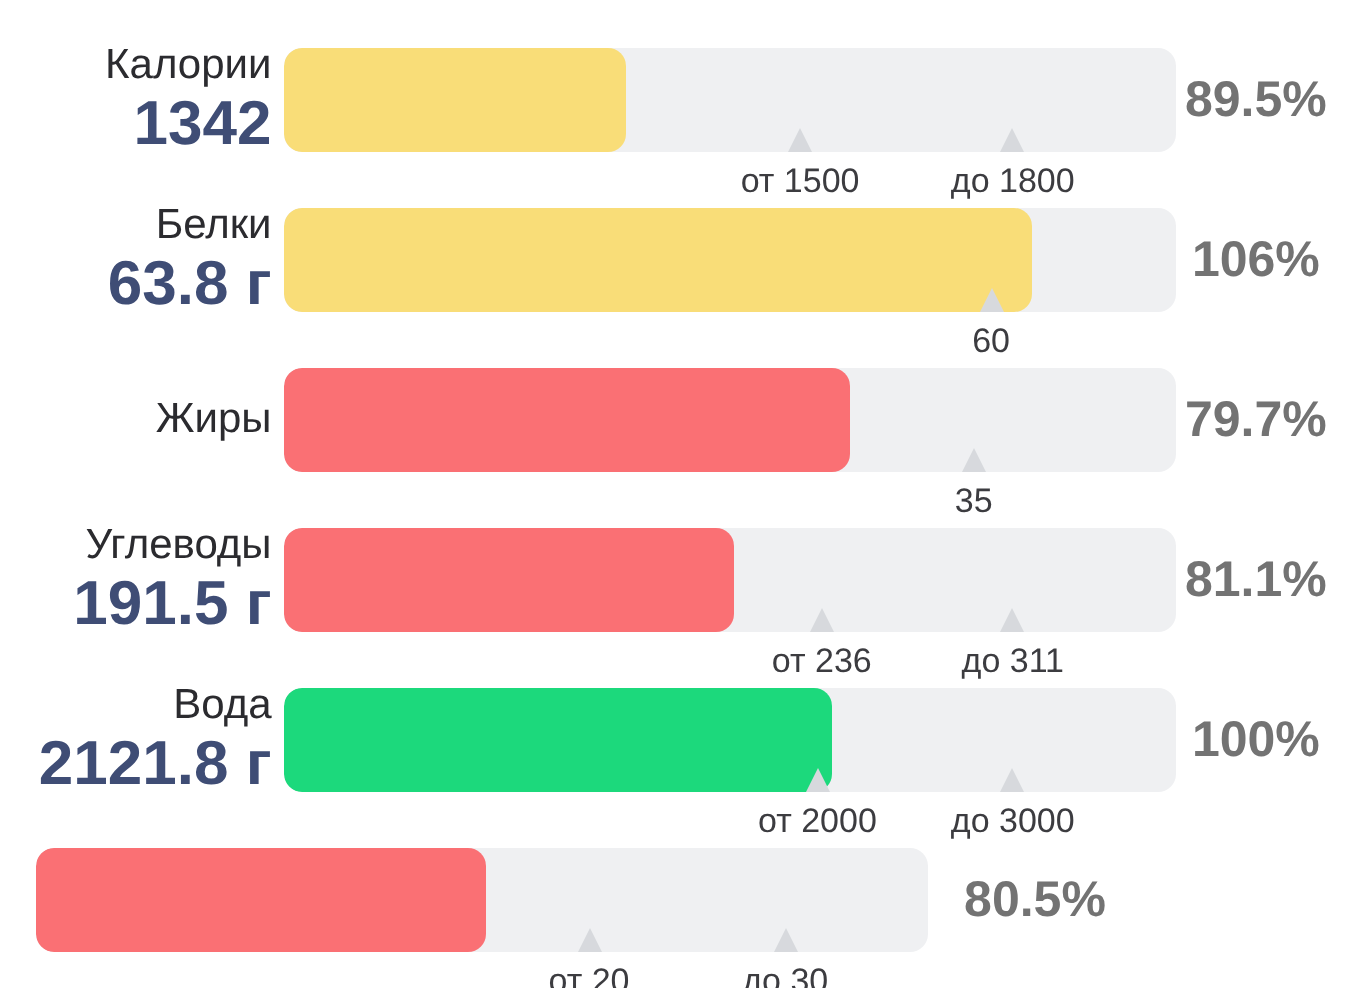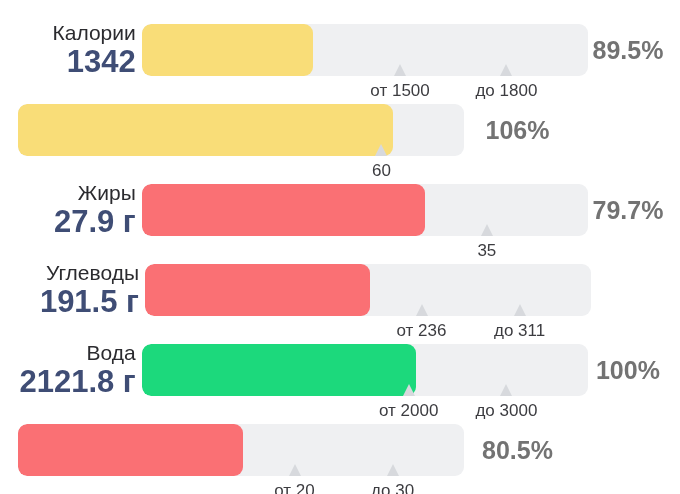--- a/index.html
+++ b/index.html
@@ -133,33 +133,36 @@
           <div class="bar-fill yellow" style="width: 38.5%;"></div>
         </div>
         <div class="marker-label" style="left: 59.5%;">от 1500</div>
         <div class="marker-tick" style="left: 59.5%;"></div>
         <div class="marker-label" style="left: 84%;">до 1800</div>
         <div class="marker-tick" style="left: 84%;"></div>
       </div>
       <div class="row-percent">89.5%</div>
     </div>
     <div class="nutrient-row">
+      <div class="row-label">
+        <div class="label-name">Белки</div>
+        <div class="label-value">63.8 г</div>
+      </div>
       <div class="bar-wrap">
         <div class="bar-track">
           <div class="bar-fill yellow" style="width: 84%;"></div>
         </div>
         <div class="marker-label" style="left: 81.5%;">60</div>
         <div class="marker-tick" style="left: 81.5%;"></div>
       </div>
       <div class="row-percent">106%</div>
     </div>
     <div class="nutrient-row">
       <div class="row-label">
         <div class="label-name">Жиры</div>
-        <div class="label-value">27.9 г</div>
       </div>
       <div class="bar-wrap">
         <div class="bar-track">
           <div class="bar-fill red" style="width: 63.5%;"></div>
         </div>
         <div class="marker-label" style="left: 79.5%;">35</div>
         <div class="marker-tick" style="left: 79.5%;"></div>
       </div>
       <div class="row-percent">79.7%</div>
     </div>
@@ -170,20 +173,21 @@
       </div>
       <div class="bar-wrap">
         <div class="bar-track">
           <div class="bar-fill red" style="width: 50.5%;"></div>
         </div>
         <div class="marker-label" style="left: 62%;">от 236</div>
         <div class="marker-tick" style="left: 62%;"></div>
         <div class="marker-label" style="left: 84%;">до 311</div>
         <div class="marker-tick" style="left: 84%;"></div>
       </div>
+      <div class="row-percent">81.1%</div>
     </div>
     <div class="nutrient-row">
       <div class="row-label">
         <div class="label-name">Вода</div>
         <div class="label-value">2121.8 г</div>
       </div>
       <div class="bar-wrap">
         <div class="bar-track">
           <div class="bar-fill green" style="width: 61.5%;"></div>
         </div>

